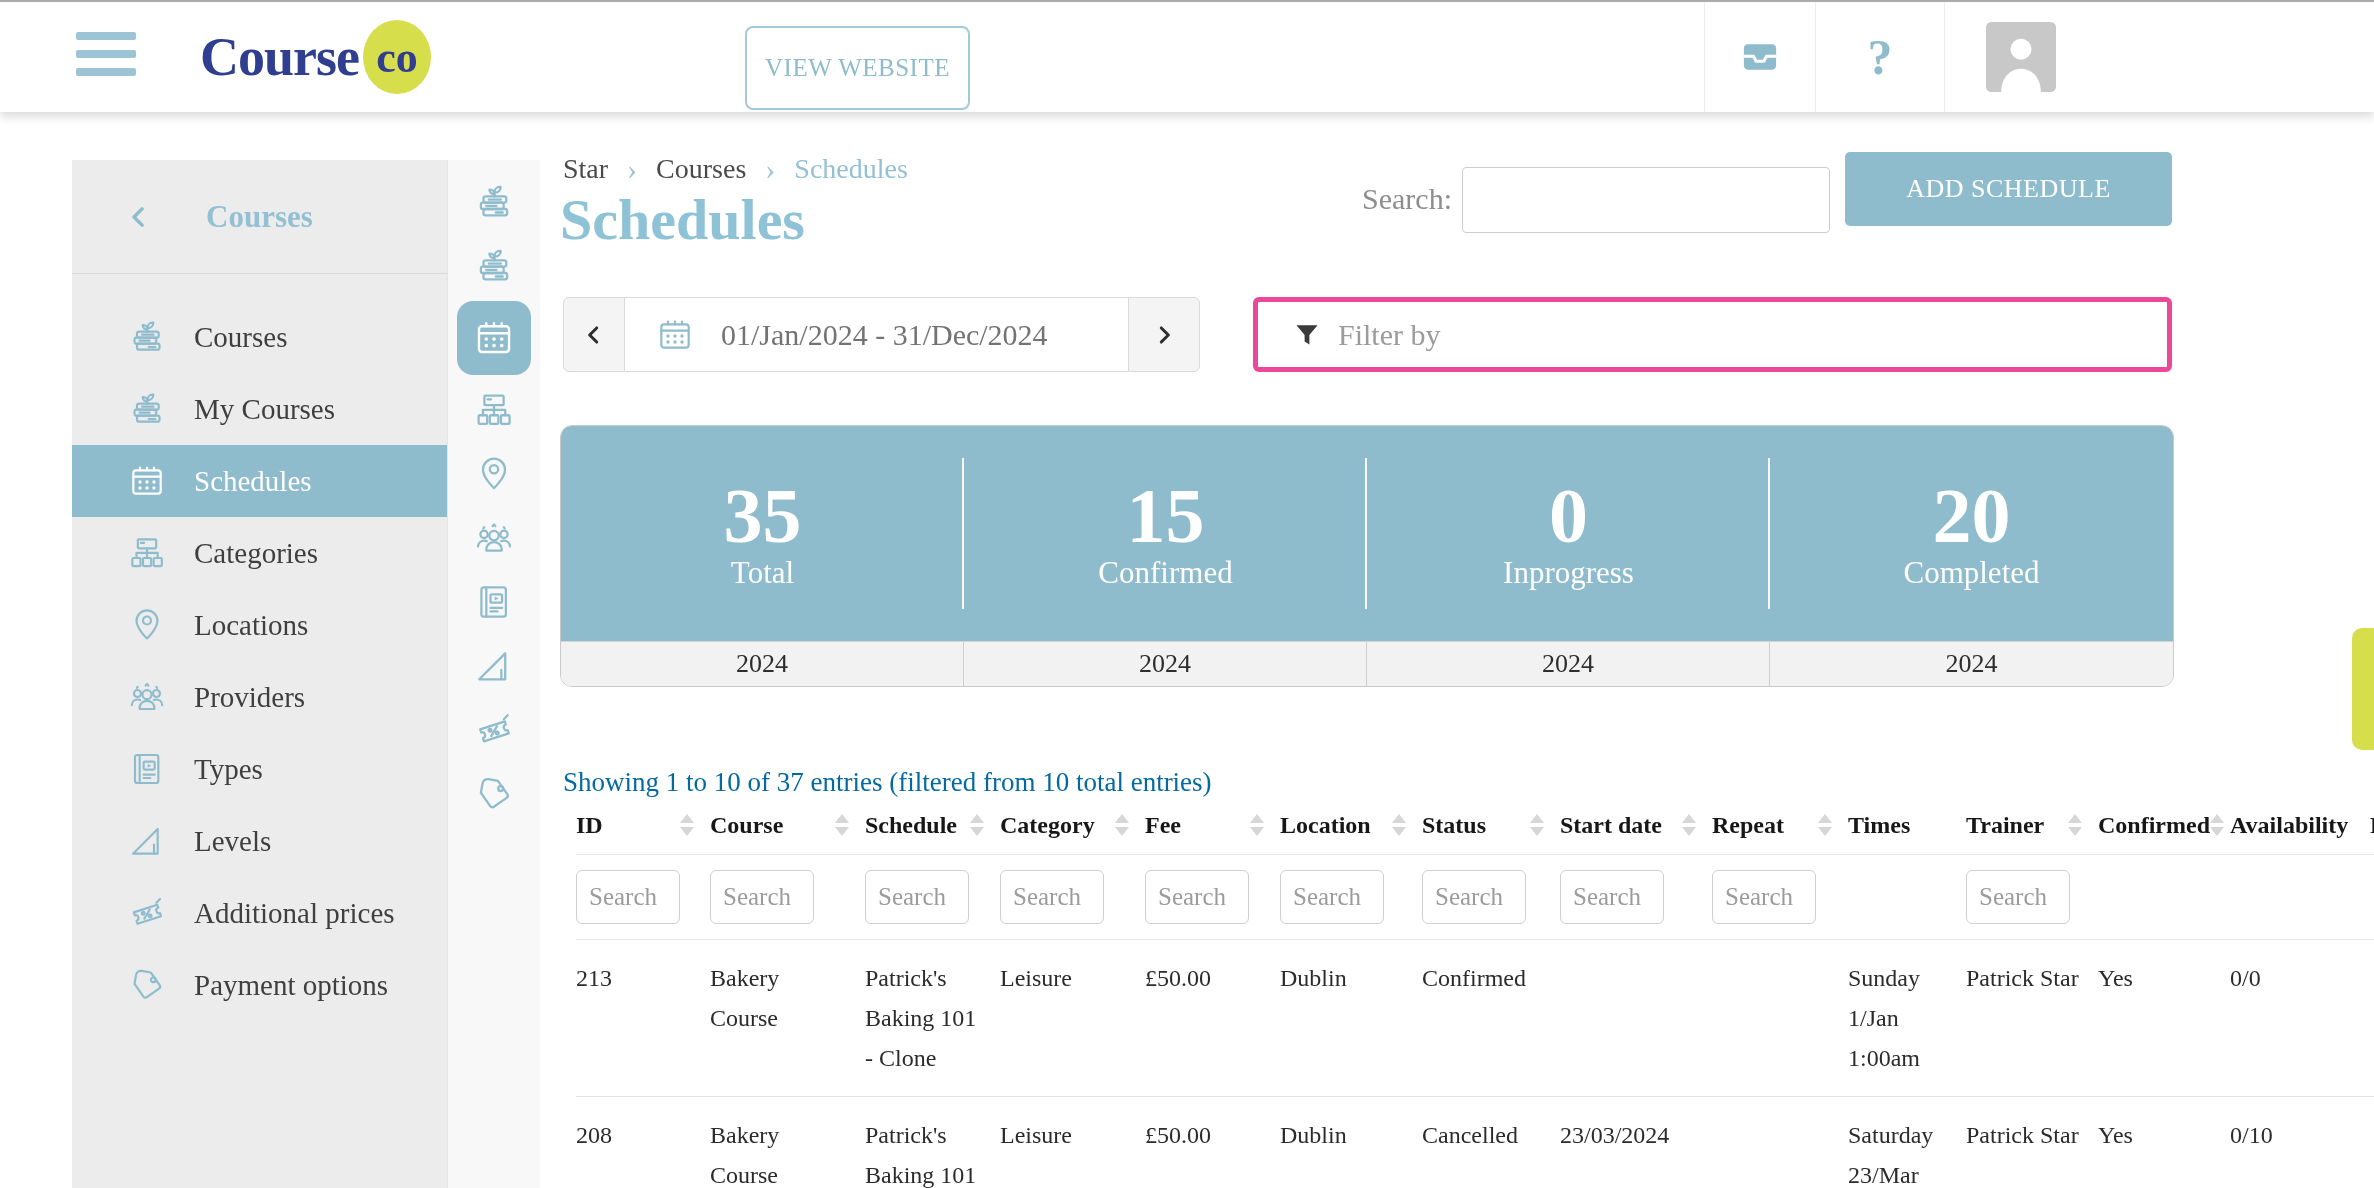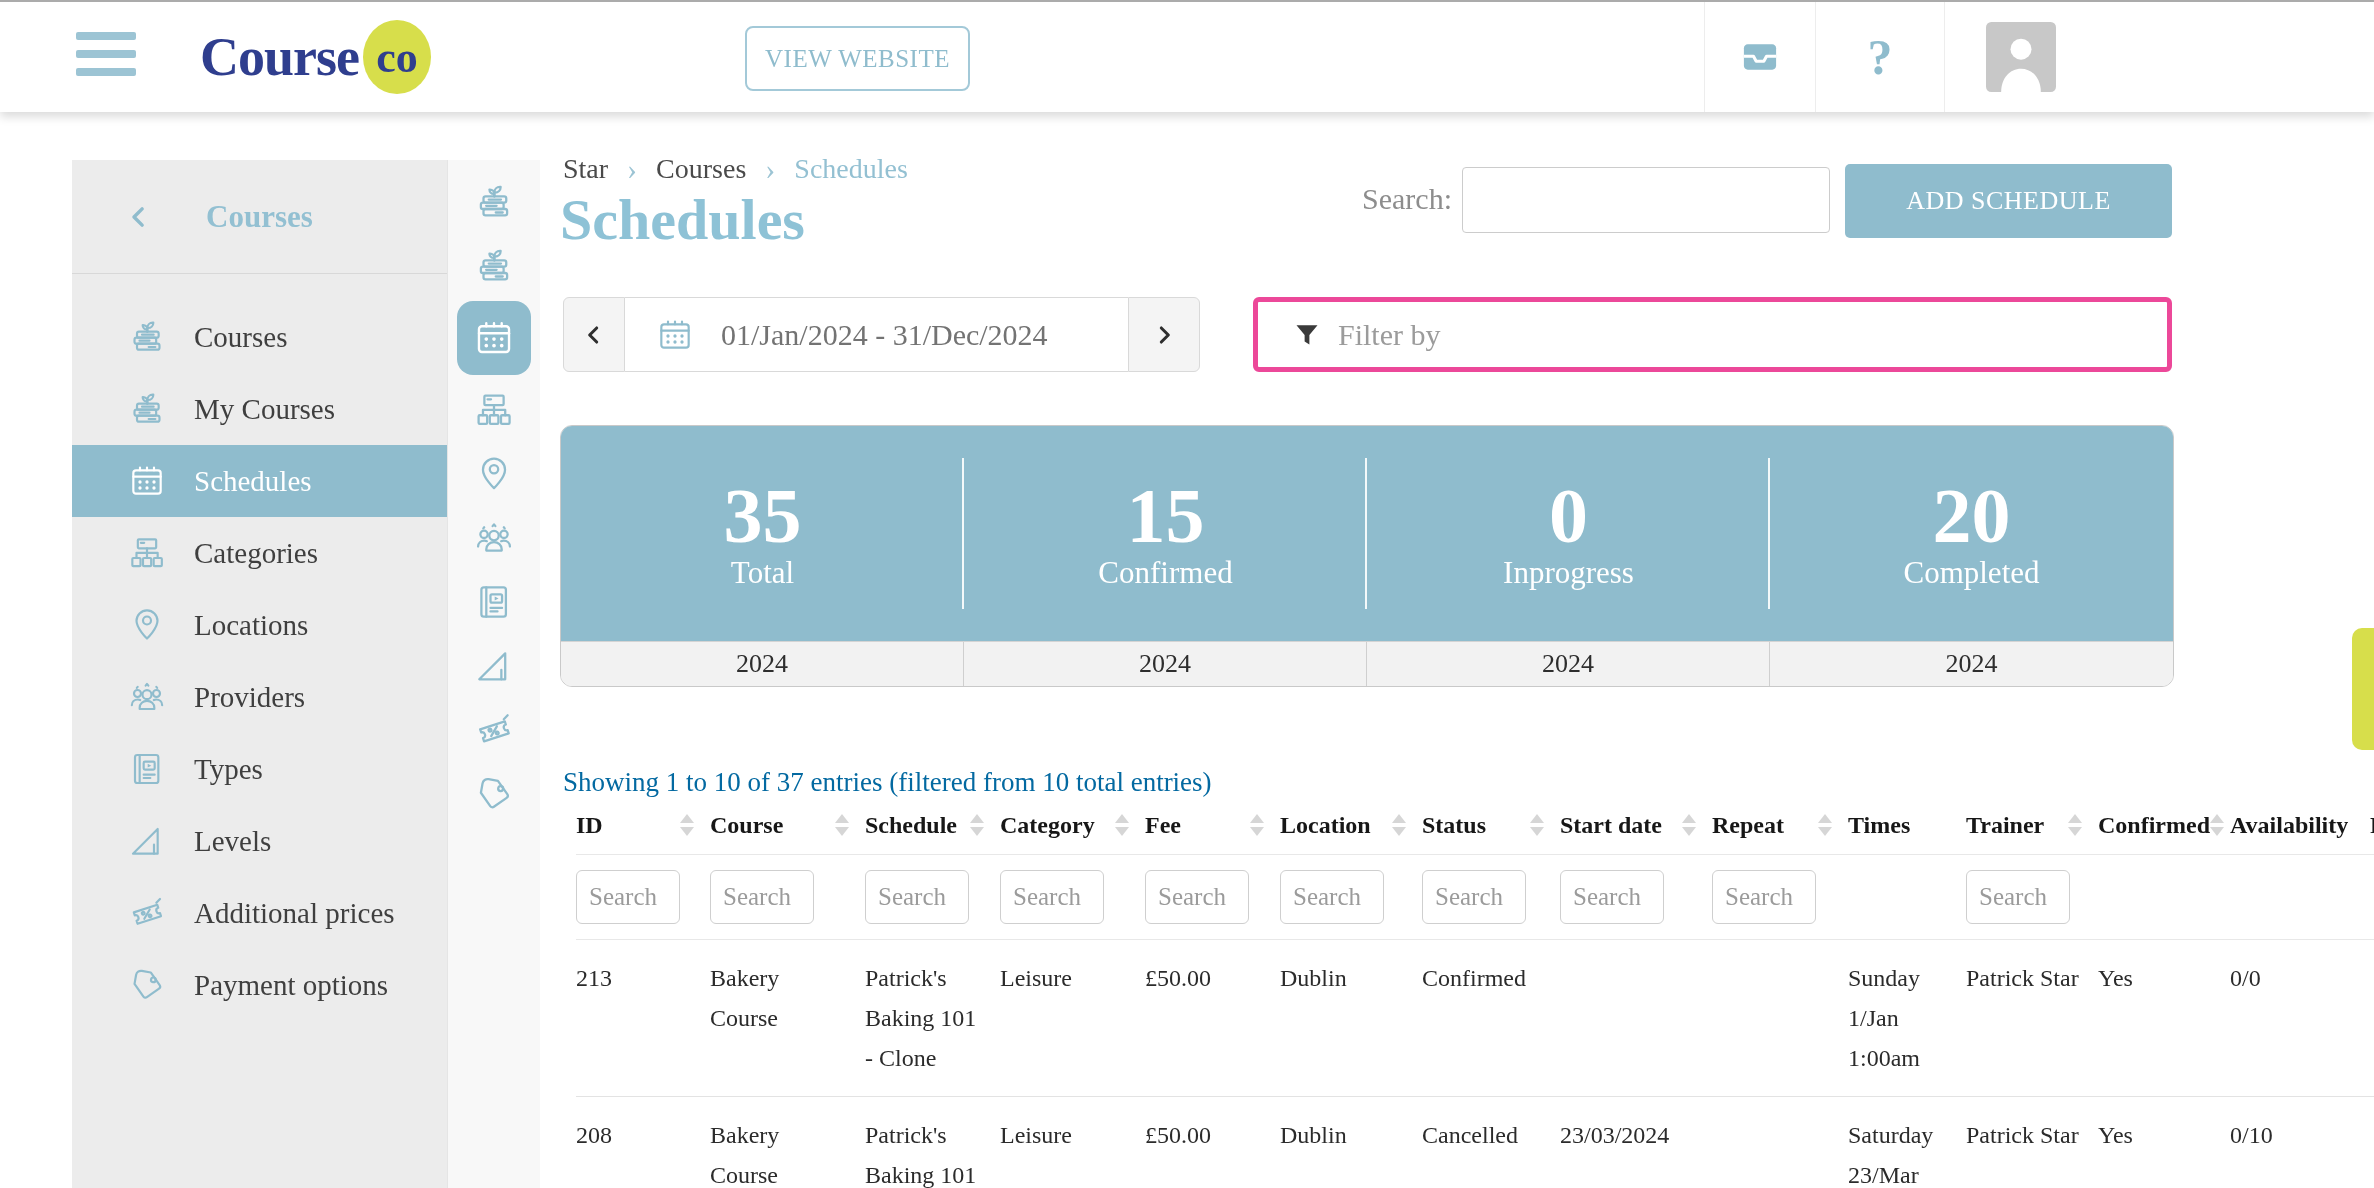--- a/index.html
+++ b/index.html
@@ -10,21 +10,21 @@
   
   .topline{position:absolute;top:0;left:0;right:0;height:2px;background:#ababab;z-index:60}
   .appbar{position:absolute;top:2px;left:0;width:100%;height:110px;background:#fff;
           box-shadow:0 5px 9px rgba(0,0,0,.14);z-index:50}
   .hamburger{position:absolute;left:76px;top:30px;display:flex;flex-direction:column;gap:10px;cursor:pointer}
   .hamburger i{width:60px;height:8px;background:#9cc4d4;border-radius:2px}
   .logo{position:absolute;left:200px;top:0;height:110px;display:flex;align-items:center;cursor:pointer}
   .logo-text{font-size:54px;font-weight:700;color:#2f3e8e;letter-spacing:-1px}
   .logo-badge{width:68px;height:74px;background:#d7de4b;border-radius:50%;display:flex;align-items:center;
               justify-content:center;font-size:44px;font-weight:700;color:#2f3e8e;margin-left:4px}
-  .view-btn{position:absolute;left:745px;top:24px;width:225px;height:65px;background:#fff;
+  .view-btn{position:absolute;left:745px;top:24px;width:225px;height:84px;background:#fff;
             border:2px solid #a3c9d8;border-radius:8px;color:#8fbccd;font-size:25px;letter-spacing:.5px;
             font-family:inherit;cursor:pointer}
   .hdr-right{position:absolute;right:0;top:0;height:110px;display:flex}
   .hbox{height:100%;display:flex;align-items:center;justify-content:center;border-left:1px solid #ededed;cursor:pointer}
   .hbox.b1{width:110px}
   .hbox.b2{width:128px}
   .hbox.avatar-box{width:430px;justify-content:flex-start;padding-left:41px;box-sizing:border-box}
   .hicon{width:46px;height:46px;color:#8fbccd}
   .qmark{font-size:50px;font-weight:700;color:#8fbccd}
   .avatar{width:70px;height:70px}
@@ -53,21 +53,21 @@
 
   
   .crumbs{position:absolute;left:563px;top:152px;display:flex;align-items:center;font-size:28px;color:#4a4a4a}
   .crumbs .sep{color:#9cc4d4;margin:0 19px;font-size:30px}
   .crumbs .crumb{cursor:pointer}
   .crumbs .crumb.active{color:#93c0d2;cursor:default}
   .page-title{position:absolute;left:560px;top:186px;margin:0;font-size:58px;font-weight:700;color:#8ec2d6}
   .search-label{position:absolute;left:1340px;top:182px;width:112px;text-align:right;font-size:30px;color:#8d8d8d}
   .search-input{position:absolute;left:1462px;top:167px;width:368px;height:66px;border:1px solid #ccc;
                 border-radius:4px;box-sizing:border-box;font-size:28px;padding:0 16px;font-family:inherit;outline:none}
-  .add-btn{position:absolute;left:1845px;top:164px;width:327px;height:74px;background:#8fbccd;border:none;
+  .add-btn{position:absolute;left:1845px;top:152px;width:327px;height:74px;background:#8fbccd;border:none;
            border-radius:5px;color:#fff;font-size:26px;letter-spacing:.5px;font-family:inherit;cursor:pointer}
 
   
   .datepicker{position:absolute;left:563px;top:297px;height:75px;display:flex}
   .dp-btn{width:62px;background:#f4f4f4;border:1px solid #d9d9d9;display:flex;align-items:center;
           justify-content:center;color:#2e2e2e;cursor:pointer;box-sizing:border-box}
   .dp-btn .dpi{width:26px;height:26px}
   .dp-prev{border-radius:6px 0 0 6px}
   .dp-next{width:72px;border-radius:0 6px 6px 0}
   .dp-mid{width:503px;background:#fff;border-top:1px solid #d9d9d9;border-bottom:1px solid #d9d9d9;

